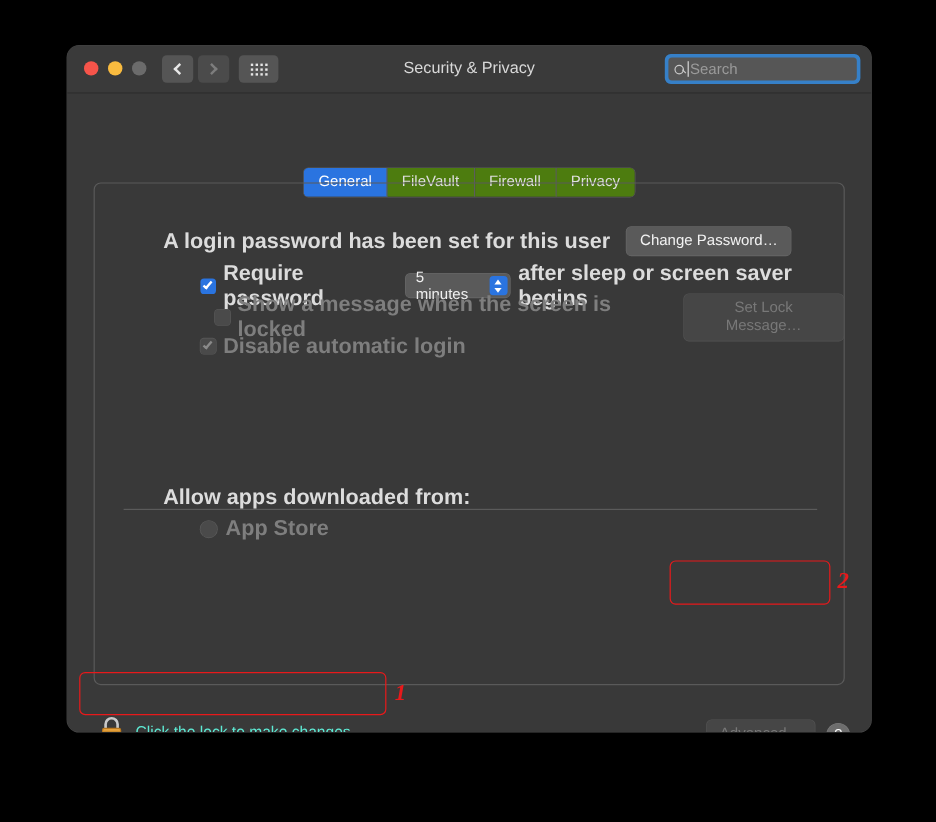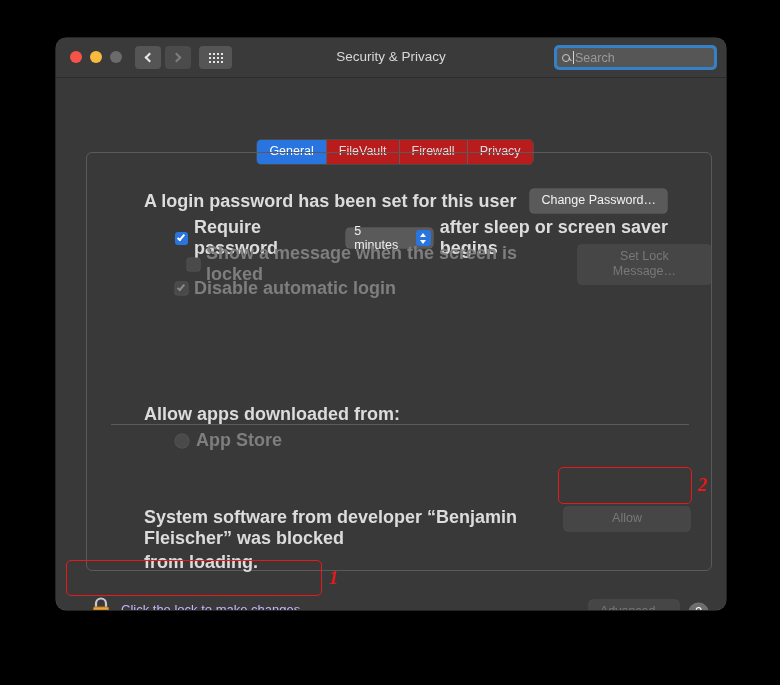--- a/index.html
+++ b/index.html
@@ -99,33 +99,33 @@
   .mag::after {
     content: ""; position: absolute;
     width: 4px; height: 1.4px; background: #c9c9c9;
     transform: rotate(45deg);
     right: -3px; bottom: 0px;
   }
   .caret { width: 1px; height: 13px; background: #d5d5d5; margin: 0 1px 0 2px; }
   .search-ph { color: #9a9a9a; font-size: 12.5px; }
 
   
-  .content { position: relative; height: 531px; background: #393939; margin-left: 8px; }
+  .content { position: relative; height: 531px; background: #393939; }
 
   .tabs {
     position: absolute;
     left: 0; right: 0; top: 62px;
     display: flex; justify-content: center;
   }
   .tabbar { display: flex; border-radius: 4px; overflow: hidden; box-shadow: 0 0 0 0.5px #5d5d5d; }
   .tab {
     padding: 4px 12px 5px;
     font-size: 12.5px;
     color: #dedede;
-    background: #b91c1c;
+    background: #4d7c0f;
     border-right: 1px solid #5d5d5d;
     line-height: 15px;
   }
   .tab:last-child { border-right: none; }
   .tab.active { background: #2a74e0; color: #ffffff; }
 
   .panel {
     position: absolute;
     left: 22px; top: 74px;
     width: 626px; height: 419px;
@@ -219,21 +219,21 @@
   .divider {
     position: absolute;
     left: 24px; width: 578px;
     height: 1px; background: #5b5b5b;
     top: 271px;
   }
 
   
   .lockrow { position: absolute; left: 26px; top: 518px; display: flex; align-items: center; }
   .lock-svg { width: 22px; height: 26px; flex: none; }
-  .lock-label { color: #c4b5fd; font-size: 13px; margin-left: 9px; }
+  .lock-label { color: #5eead4; font-size: 13px; margin-left: 9px; }
 
   .bottom-right { position: absolute; right: 18px; top: 522px; display: flex; align-items: center; gap: 10px; }
   .helpbtn {
     width: 19px; height: 19px; border-radius: 50%;
     background: #6d6d6d;
     color: #ffffff; font-size: 12px;
     display: flex; align-items: center; justify-content: center;
     box-shadow: 0 0 0 0.5px #7d7d7d;
   }
 
@@ -351,27 +351,20 @@
       <div class="divider"></div>
 
       <div class="row" style="left:57px; top:251px;">
         <span class="txt">Allow apps downloaded from:</span>
       </div>
       <div class="row" style="left:88px; top:277px;">
         <span class="radio"></span>
         <span class="txt dim">App Store</span>
       </div>
 
-      <div class="row" style="left:57px; top:354px; align-items:flex-start; width:560px;">
-        <div style="width:420px;">
-          <div class="txt">System software from developer “Benjamin Fleischer” was blocked</div>
-          <div class="txt" style="margin-top:3px;">from loading.</div>
-        </div>
-        <button class="btn disabled" style="width:126px; padding:4px 0 5px;">Allow</button>
-      </div>
 
     </div>
 
     <div class="lockrow">
       <svg class="lock-svg" viewBox="0 0 22 26">
         <path d="M6 11 V7.5 A5 5 0 0 1 16 7.5 V11" fill="none" stroke="#c9c9c9" stroke-width="2.2"></path>
         <rect x="3.5" y="11" width="15" height="12.5" rx="1.4" fill="#e8a33d" stroke="#b9781f" stroke-width="1"></rect>
         <g stroke="#c98a2c" stroke-width="0.9">
           <line x1="4" y1="13.5" x2="18" y2="13.5"></line>
           <line x1="4" y1="16" x2="18" y2="16"></line>

